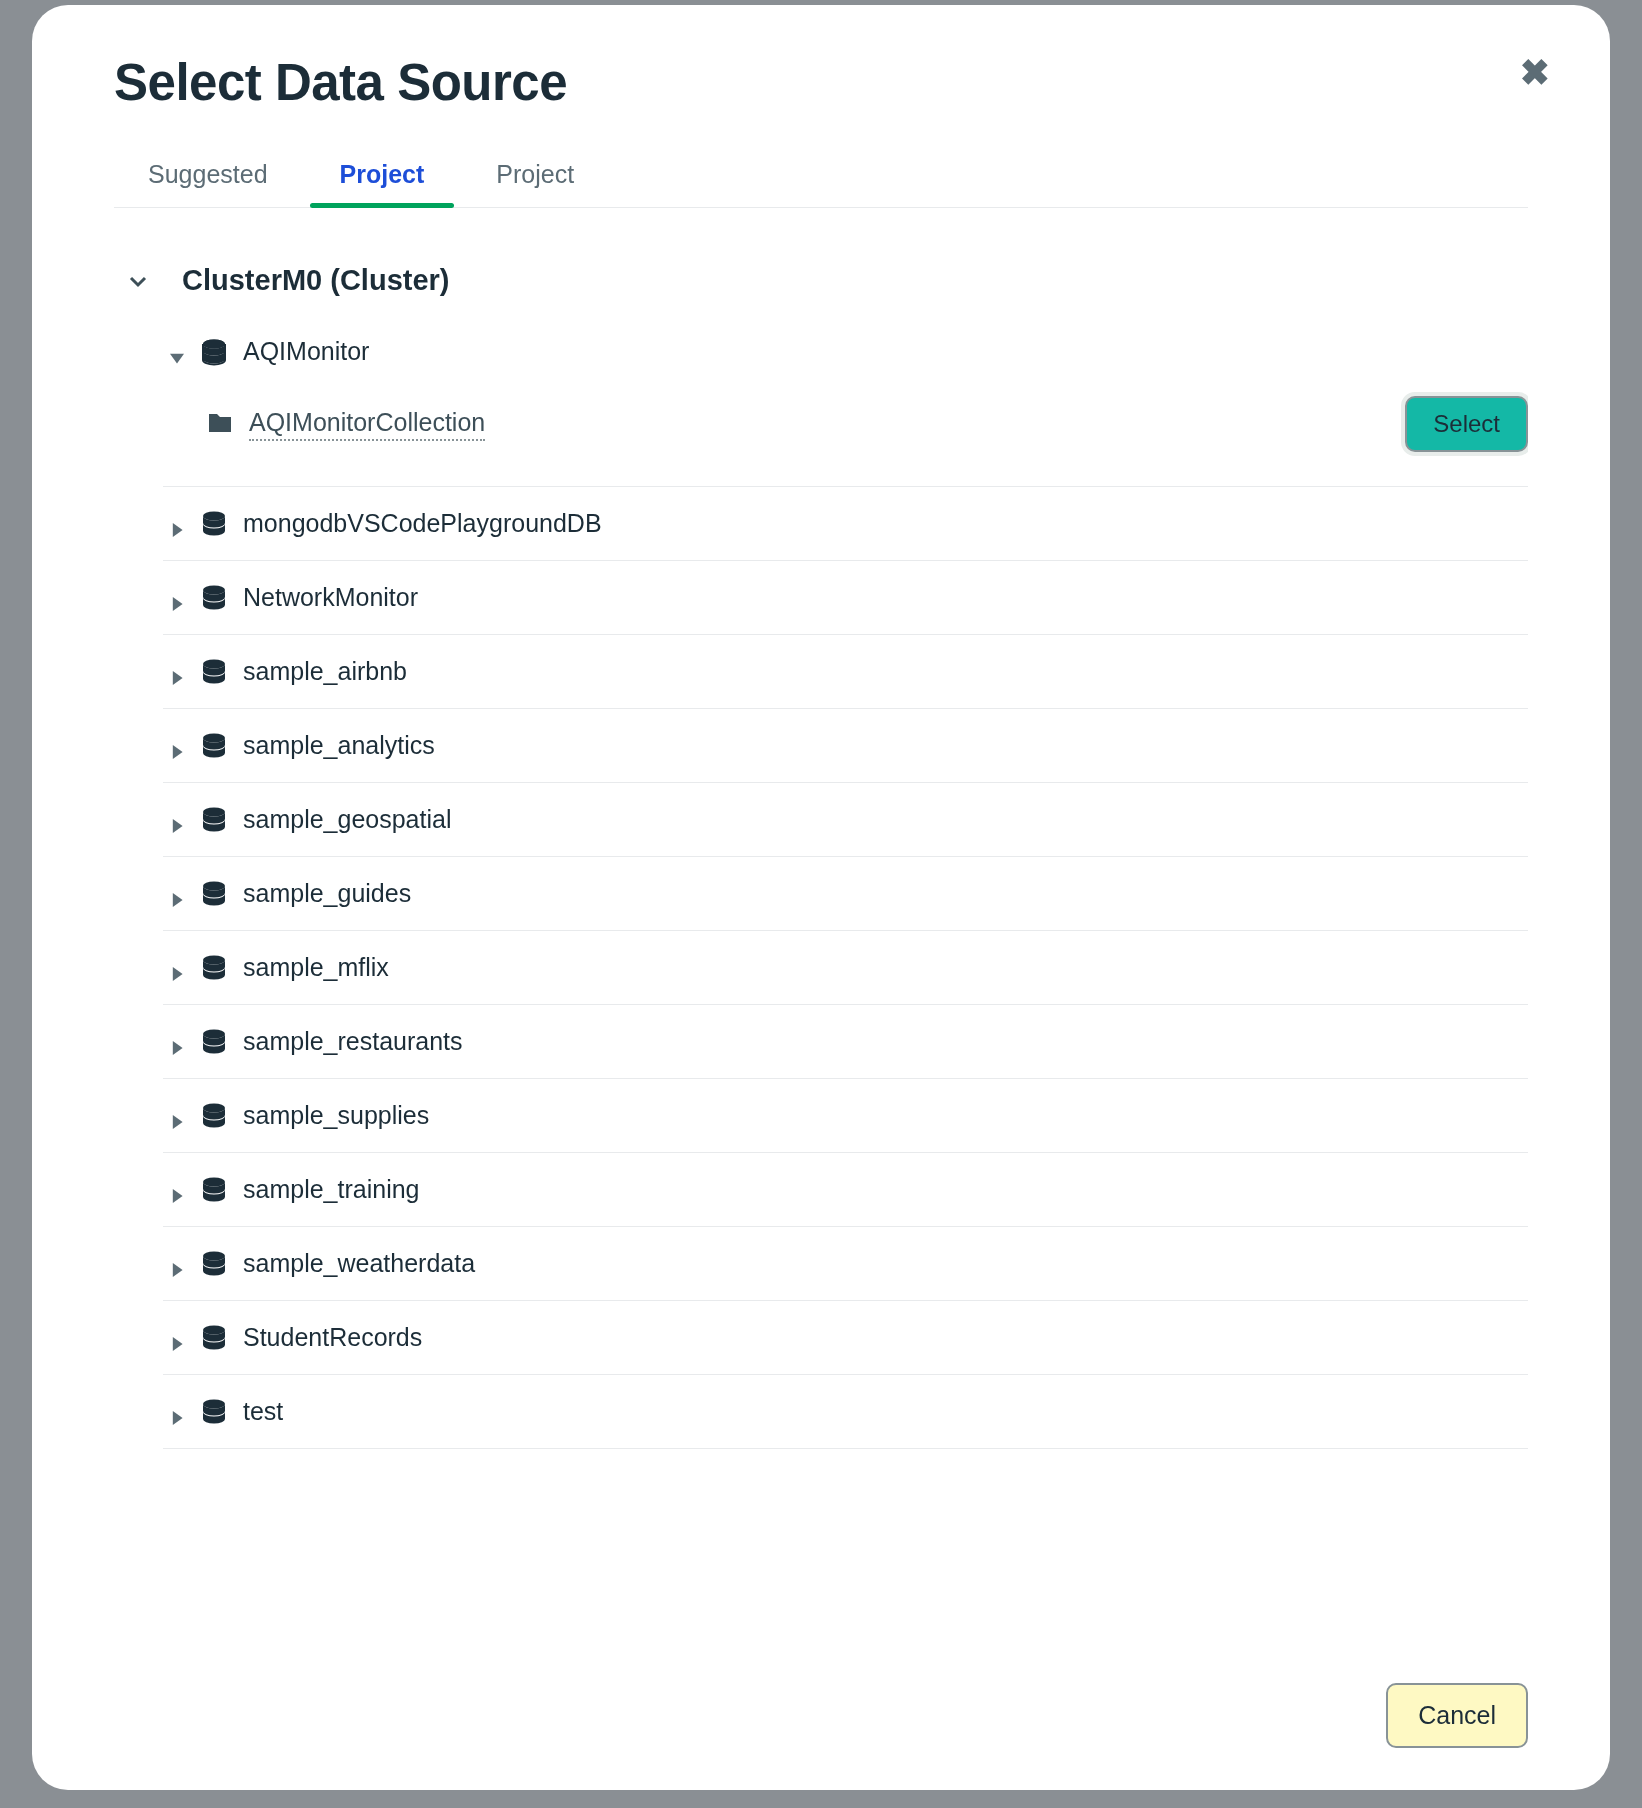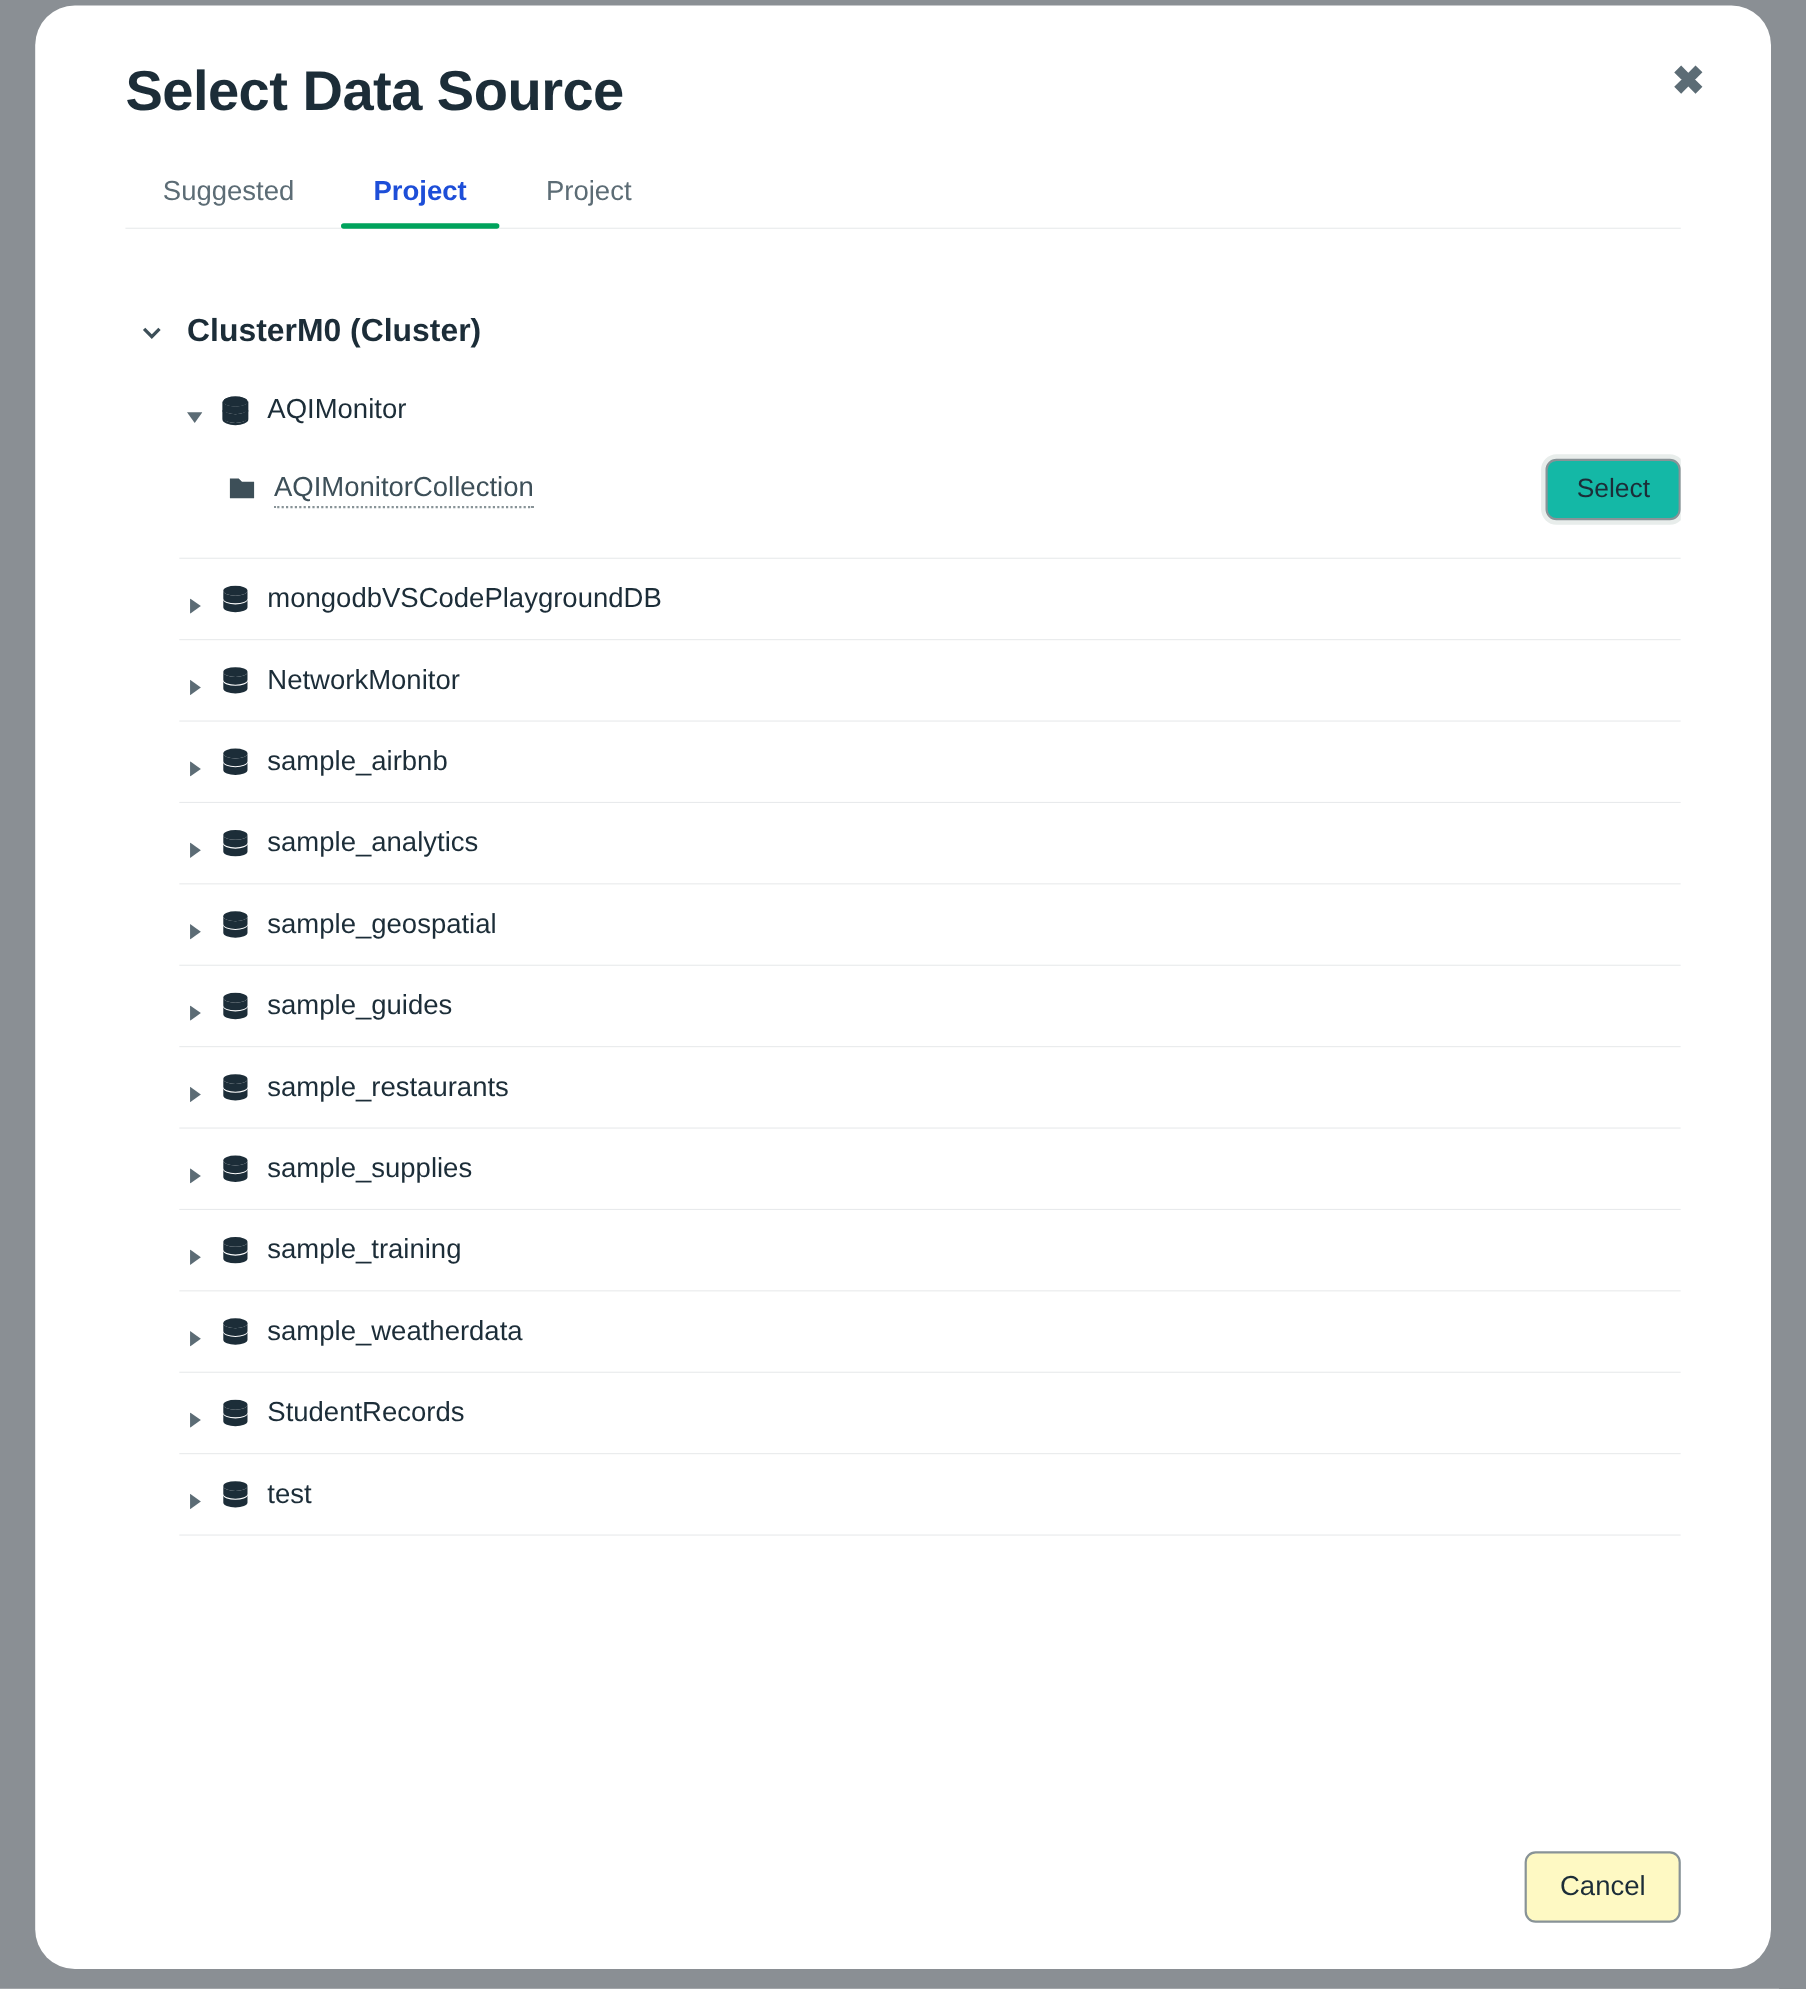--- a/index.html
+++ b/index.html
@@ -73,23 +73,22 @@
       border-radius: 3px;
     }
     .tree-container {
       margin-top: 48px;
       flex: 1;
       overflow-y: auto;
     }
     .cluster-row {
       display: flex;
       align-items: center;
-      gap: 18px;
+      gap: 30px;
       padding: 8px 0 18px 10px;
-      margin-top: 21px;
     }
     .chevron-down-icon {
       width: 28px;
       height: 28px;
       display: inline-flex;
       align-items: center;
       justify-content: center;
     }
     .chevron-down-icon svg {
       width: 24px;
@@ -355,20 +354,35 @@
               <polygon points="2,0 9,5 2,10"></polygon>
             </svg>
           </span>
         <span class="db-icon">
             <svg viewBox="0 0 24 28">
               <ellipse cx="12" cy="5" rx="11" ry="4.5" fill="#1c2d38"></ellipse>
               <path d="M1 5 a11 4.5 0 0 0 22 0 v7 a11 4.5 0 0 1 -22 0 z" fill="#1c2d38"></path>
               <path d="M1 13 a11 4.5 0 0 0 22 0 v7 a11 4.5 0 0 1 -22 0 z" fill="#1c2d38"></path>
             </svg>
           </span>
+        <span class="db-name">sample_mflix</span>
+      </div>
+      <div class="db-row">
+        <span class="caret-right-icon">
+            <svg viewBox="0 0 10 10">
+              <polygon points="2,0 9,5 2,10"></polygon>
+            </svg>
+          </span>
+        <span class="db-icon">
+            <svg viewBox="0 0 24 28">
+              <ellipse cx="12" cy="5" rx="11" ry="4.5" fill="#1c2d38"></ellipse>
+              <path d="M1 5 a11 4.5 0 0 0 22 0 v7 a11 4.5 0 0 1 -22 0 z" fill="#1c2d38"></path>
+              <path d="M1 13 a11 4.5 0 0 0 22 0 v7 a11 4.5 0 0 1 -22 0 z" fill="#1c2d38"></path>
+            </svg>
+          </span>
         <span class="db-name">sample_restaurants</span>
       </div>
       <div class="db-row">
         <span class="caret-right-icon">
             <svg viewBox="0 0 10 10">
               <polygon points="2,0 9,5 2,10"></polygon>
             </svg>
           </span>
         <span class="db-icon">
             <svg viewBox="0 0 24 28">

